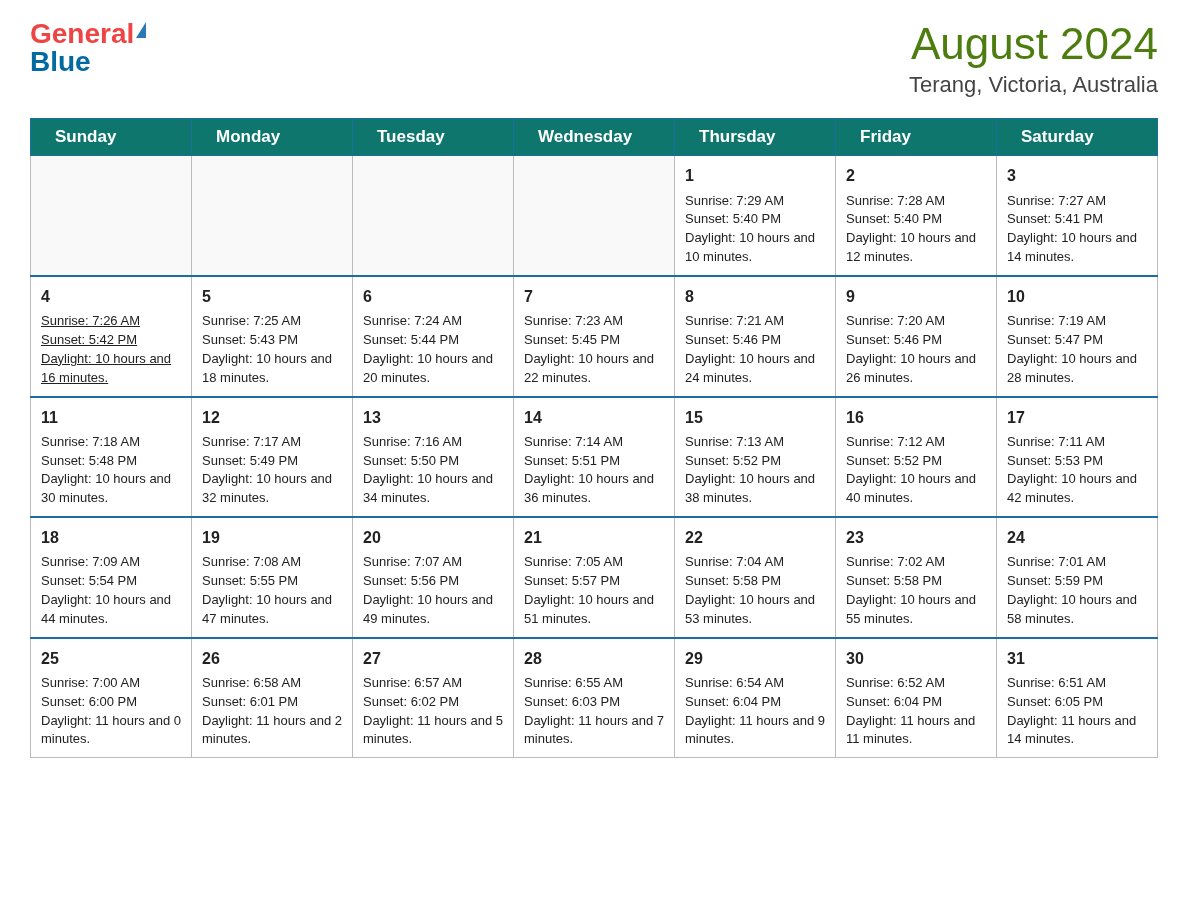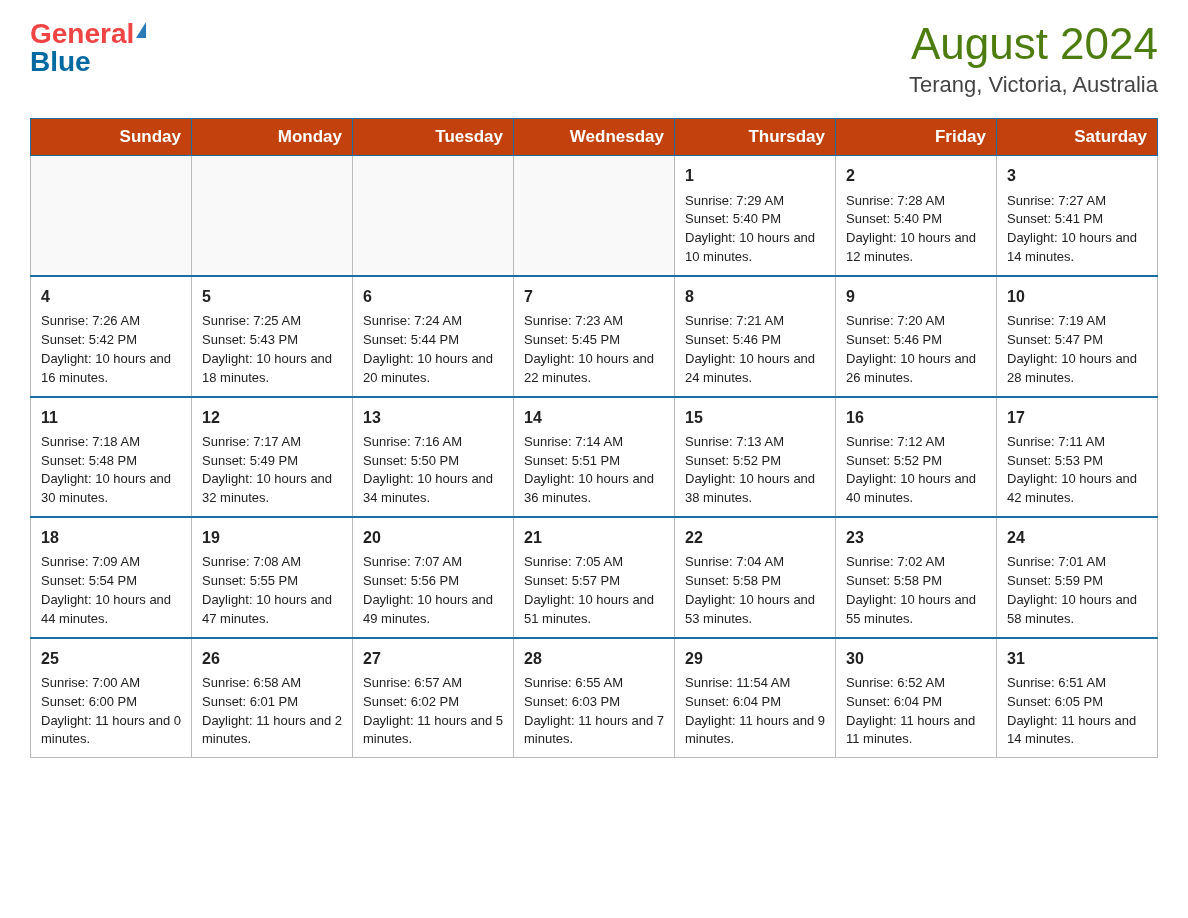--- a/index.html
+++ b/index.html
@@ -58,26 +58,26 @@
       font-size: 22px;
       color: #444;
       margin-top: 4px;
     }
     .calendar {
       width: 100%;
       border-collapse: collapse;
       border: 1px solid #aaa;
     }
     .calendar th {
-      background-color: #c2410c;
+      background-color: #0f766e;
       color: #fff;
       font-size: 17px;
       font-weight: bold;
-      padding: 8px 10px;
-      text-align: right;
+      padding: 8px 24px;
+      text-align: left;
       border: 1px solid #1a6fa0;
     }
     .calendar td {
       border: 1px solid #bbb;
       vertical-align: top;
       padding: 8px 10px;
       width: calc(100% / 7);
       min-height: 110px;
       font-size: 13px;
       color: #222;
@@ -135,21 +135,21 @@
 Sunset: 5:40 PM
 Daylight: 10 hours and 10 minutes.</span></td>
         <td><span class="day-num">2</span><span style="white-space: pre-line;">Sunrise: 7:28 AM
 Sunset: 5:40 PM
 Daylight: 10 hours and 12 minutes.</span></td>
         <td><span class="day-num">3</span><span style="white-space: pre-line;">Sunrise: 7:27 AM
 Sunset: 5:41 PM
 Daylight: 10 hours and 14 minutes.</span></td>
       </tr>
       <tr class="row-separator">
-        <td><span class="day-num">4</span><span style="white-space: pre-line;">Sunrise: 7:26 AM
+        <td><span class="day-num">4</span><span style="white-space: pre-line; text-decoration: underline;">Sunrise: 7:26 AM
 Sunset: 5:42 PM
 Daylight: 10 hours and 16 minutes.</span></td>
         <td><span class="day-num">5</span><span style="white-space: pre-line;">Sunrise: 7:25 AM
 Sunset: 5:43 PM
 Daylight: 10 hours and 18 minutes.</span></td>
         <td><span class="day-num">6</span><span style="white-space: pre-line;">Sunrise: 7:24 AM
 Sunset: 5:44 PM
 Daylight: 10 hours and 20 minutes.</span></td>
         <td><span class="day-num">7</span><span style="white-space: pre-line;">Sunrise: 7:23 AM
 Sunset: 5:45 PM
@@ -216,21 +216,21 @@
 Daylight: 11 hours and 0 minutes.</span></td>
         <td><span class="day-num">26</span><span style="white-space: pre-line;">Sunrise: 6:58 AM
 Sunset: 6:01 PM
 Daylight: 11 hours and 2 minutes.</span></td>
         <td><span class="day-num">27</span><span style="white-space: pre-line;">Sunrise: 6:57 AM
 Sunset: 6:02 PM
 Daylight: 11 hours and 5 minutes.</span></td>
         <td><span class="day-num">28</span><span style="white-space: pre-line;">Sunrise: 6:55 AM
 Sunset: 6:03 PM
 Daylight: 11 hours and 7 minutes.</span></td>
-        <td><span class="day-num">29</span><span style="white-space: pre-line;">Sunrise: 11:54 AM
+        <td><span class="day-num">29</span><span style="white-space: pre-line;">Sunrise: 6:54 AM
 Sunset: 6:04 PM
 Daylight: 11 hours and 9 minutes.</span></td>
         <td><span class="day-num">30</span><span style="white-space: pre-line;">Sunrise: 6:52 AM
 Sunset: 6:04 PM
 Daylight: 11 hours and 11 minutes.</span></td>
         <td><span class="day-num">31</span><span style="white-space: pre-line;">Sunrise: 6:51 AM
 Sunset: 6:05 PM
 Daylight: 11 hours and 14 minutes.</span></td>
       </tr>
     </tbody>

